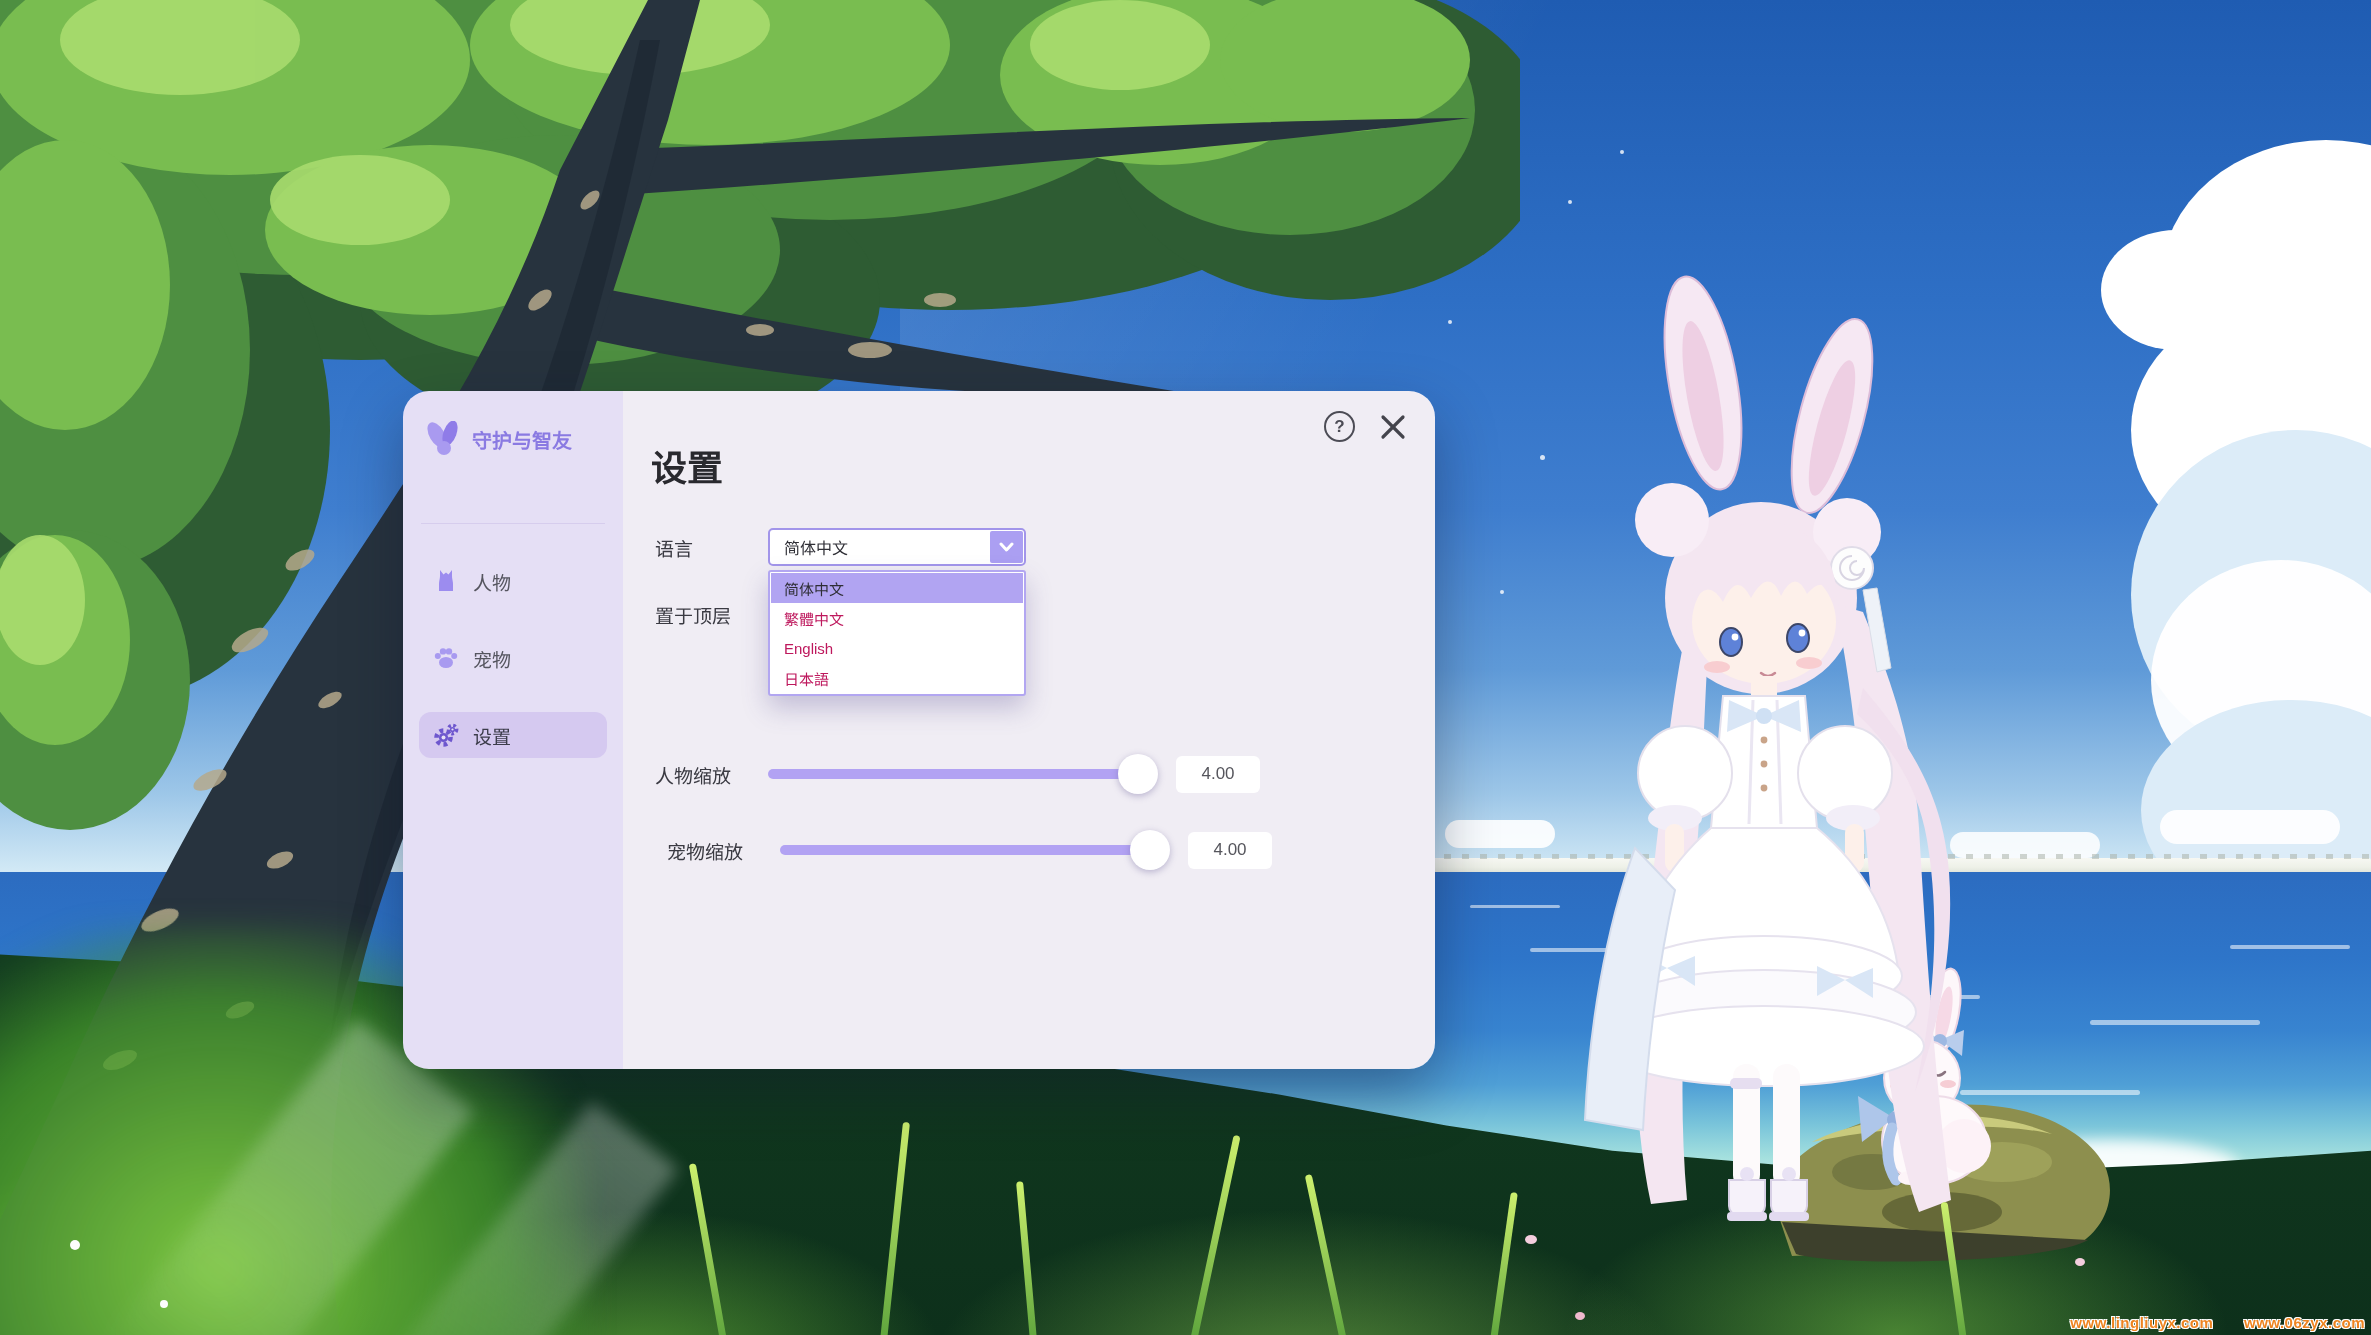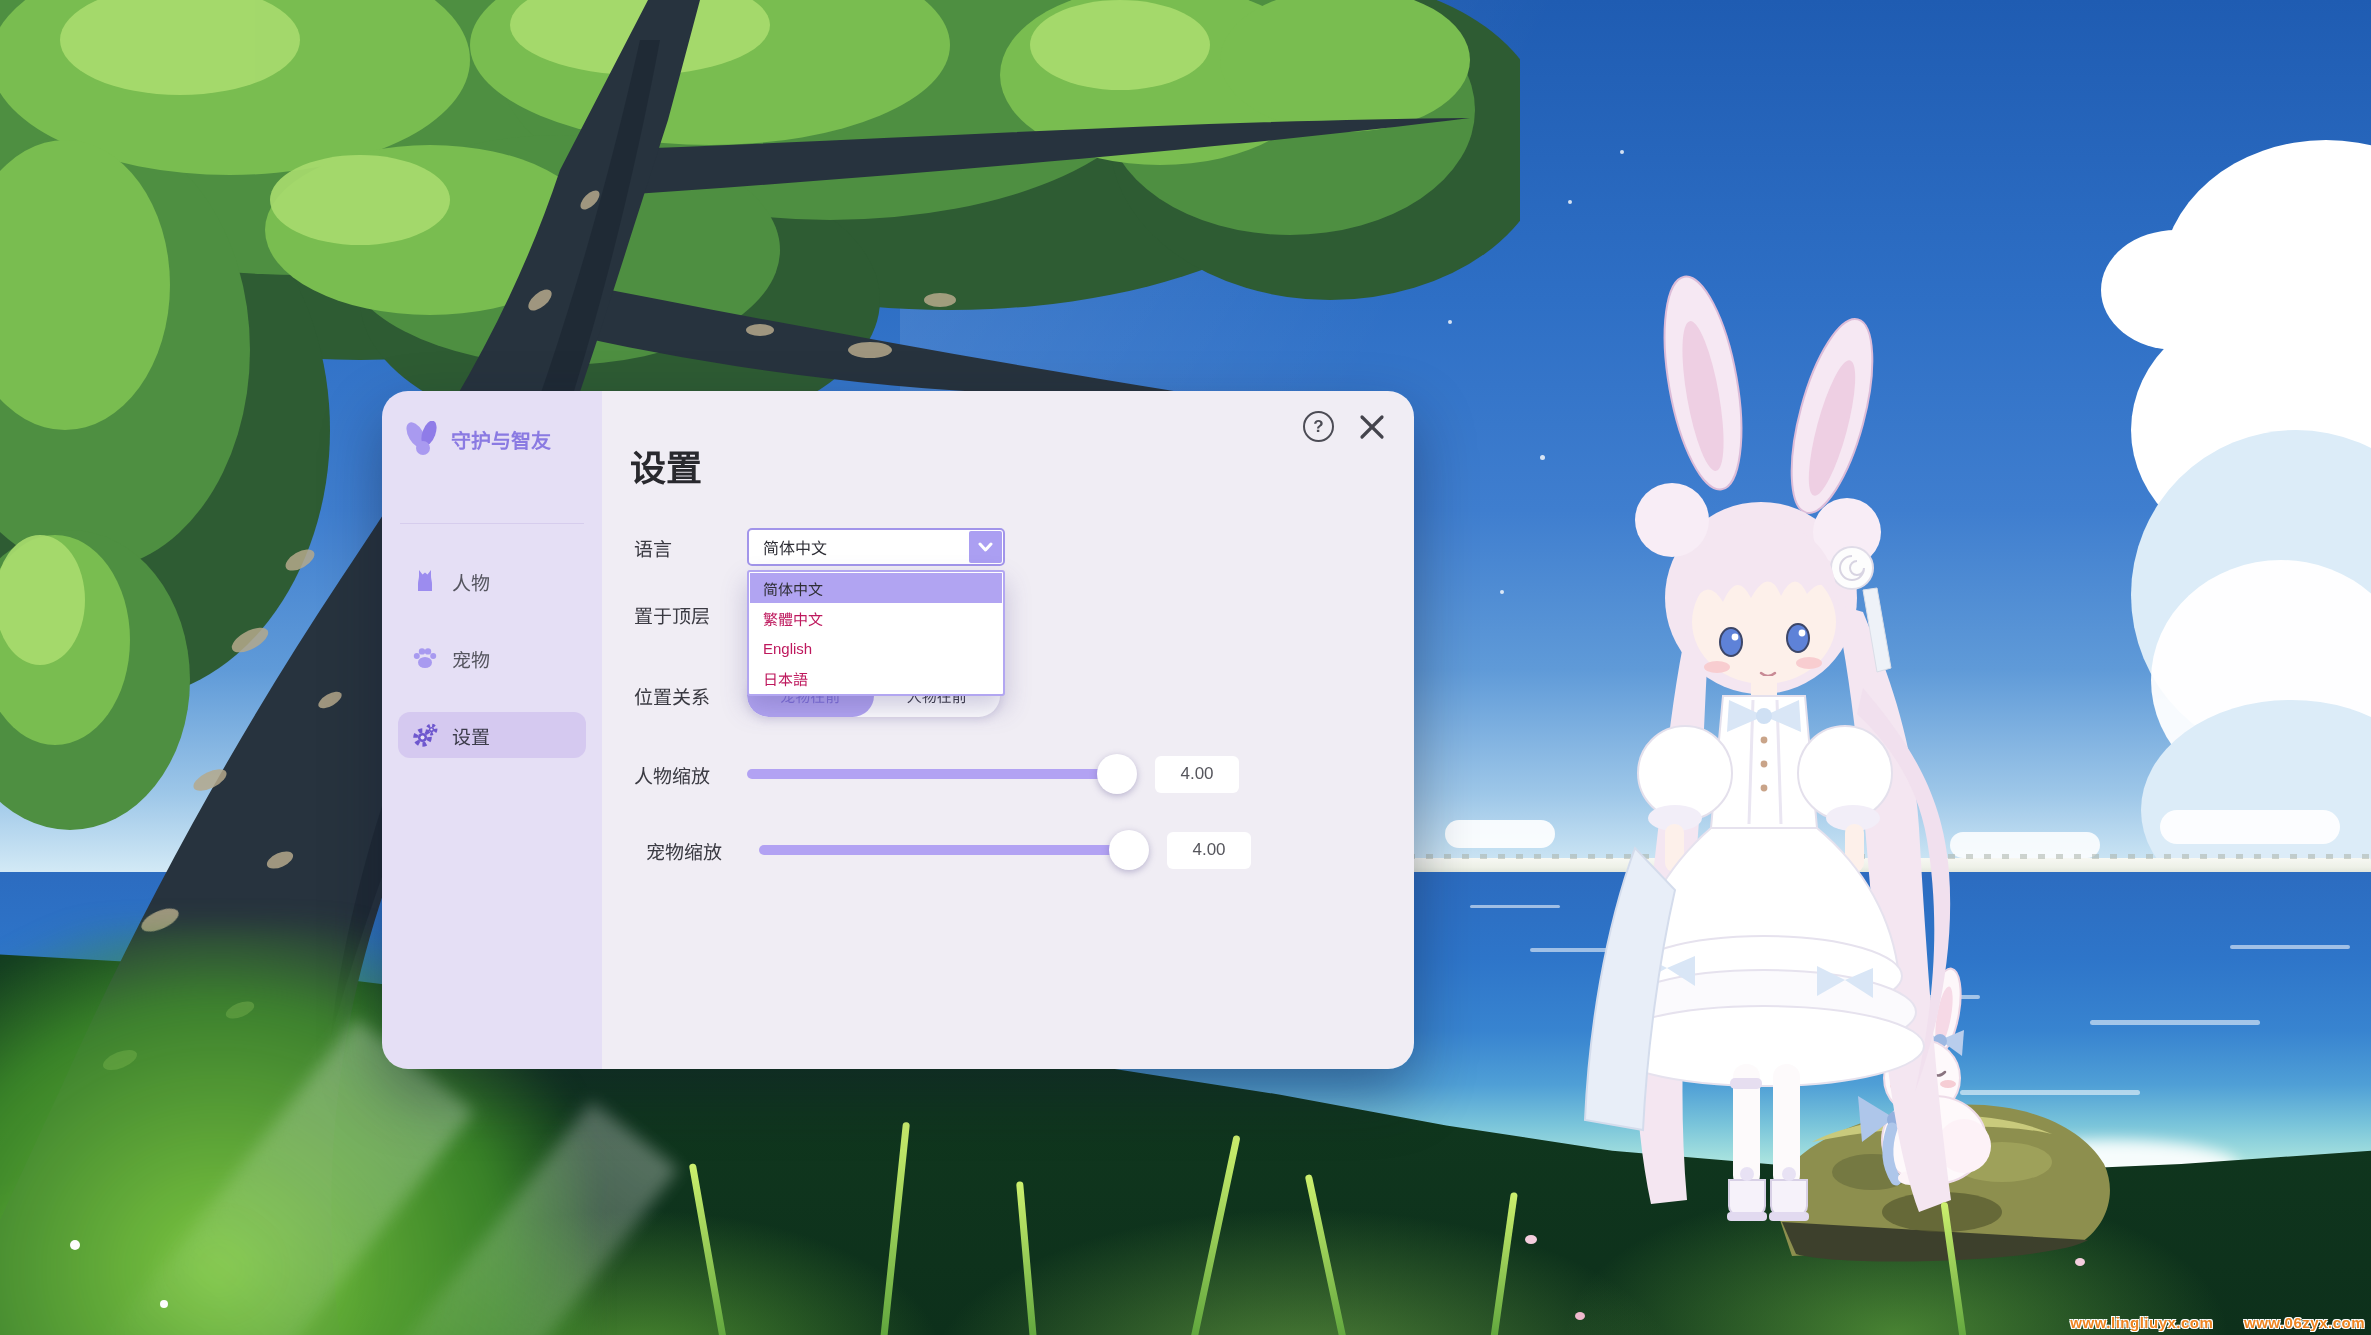--- a/index.html
+++ b/index.html
@@ -56,21 +56,21 @@
   .wm-logo{width:30px;height:30px;border-radius:50%;
     background:radial-gradient(circle at 38% 42%,#ffffff 0 4px,#2aa79e 5px 9px,#f4b722 10px 12px,#ef7f1c 13px);
     box-shadow:0 0 0 2px rgba(255,255,255,.75);}
   .wm-title{font-size:31px;font-weight:800;color:#f5871f;letter-spacing:2px;
     text-shadow:-2px -2px 0 #fff,2px -2px 0 #fff,-2px 2px 0 #fff,2px 2px 0 #fff,0 3px 4px rgba(70,40,0,.35);}
   .wm-urls{margin-top:2px;font-size:15px;font-weight:700;color:#ee8420;letter-spacing:.5px;
     text-shadow:-1px -1px 0 #fff,1px -1px 0 #fff,-1px 1px 0 #fff,1px 1px 0 #fff;}
   .wm-urls span{margin-left:26px;}
 
   
-  .dialog{position:absolute;left:382px;top:391px;width:1032px;height:678px;display:flex;
+  .dialog{position:absolute;left:403px;top:391px;width:1032px;height:678px;display:flex;
     border-radius:26px;box-shadow:0 26px 60px rgba(15,20,45,.38);}
   .sidebar{width:220px;box-sizing:border-box;background:#e5dff5;border-radius:26px 0 0 26px;padding:26px 16px 20px;}
   .brand{display:flex;align-items:center;gap:9px;height:44px;padding:0 4px;margin-bottom:62px;}
   .brand-name{color:#8a7ae2;font-size:20px;font-weight:600;}
   .side-divider{height:1px;background:#d6cded;margin:0 2px 34px;}
   .nav-item{display:flex;align-items:center;gap:14px;height:46px;padding:0 14px;border-radius:12px;
     margin-bottom:31px;font-size:19px;color:#55555f;cursor:pointer;}
   .nav-item.active{background:#d5c9f0;color:#3c3c4a;}
   .main{flex:1;position:relative;background:#f0edf4;border-radius:0 26px 26px 0;}
   .top-icons{position:absolute;top:20px;right:28px;display:flex;align-items:center;gap:24px;}
@@ -397,27 +397,20 @@
               <polyline points="2,2 7.5,8 13,2" fill="none" stroke="#fff" stroke-width="3" stroke-linecap="round" stroke-linejoin="round"></polyline>
             </svg>
           </span>
         </div>
       </div>
 
       <div class="row" style="top:210px;">
         <div class="row-label">置于顶层</div>
       </div>
 
-      <div class="row" style="top:283px;">
-        <div class="row-label">位置关系</div>
-        <div class="segmented">
-          <div class="seg active">宠物在前</div>
-          <div class="seg">人物在前</div>
-        </div>
-      </div>
 
       <div class="dropdown">
         <div class="option selected">简体中文</div>
         <div class="option">繁體中文</div>
         <div class="option">English</div>
         <div class="option">日本語</div>
       </div>
 
       <div class="row" style="top:363px;">
         <div class="row-label">人物缩放</div>

